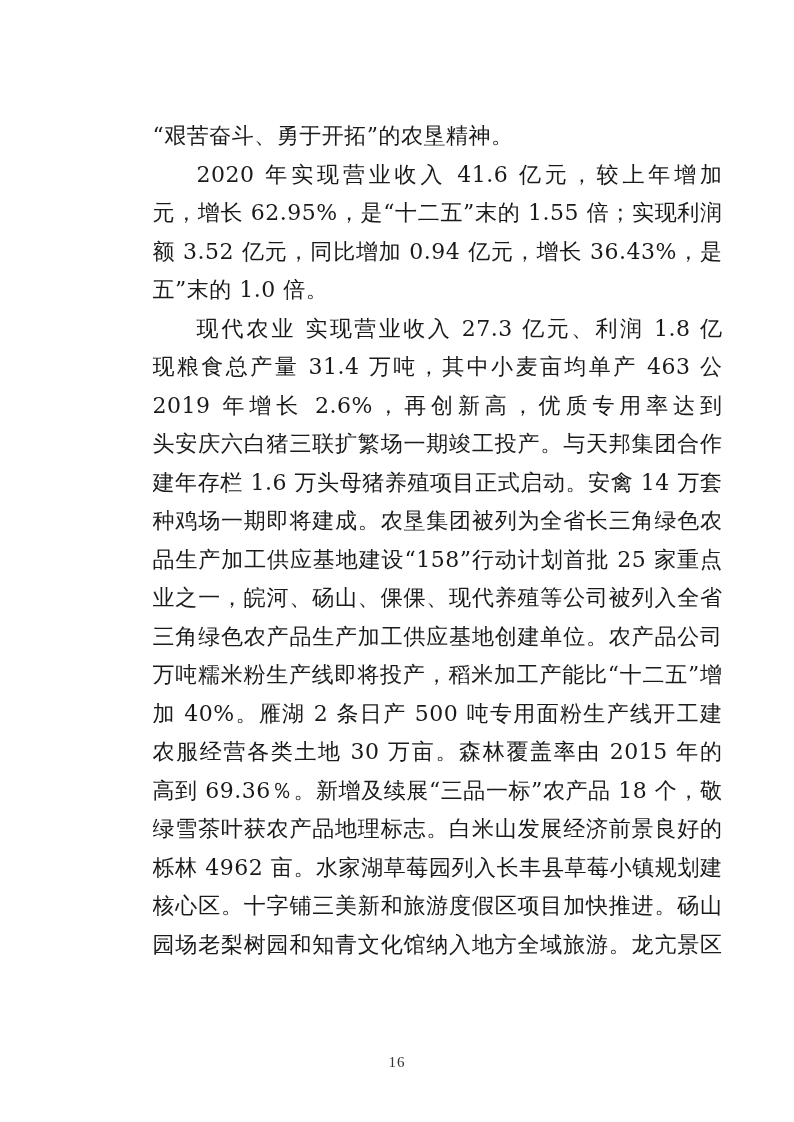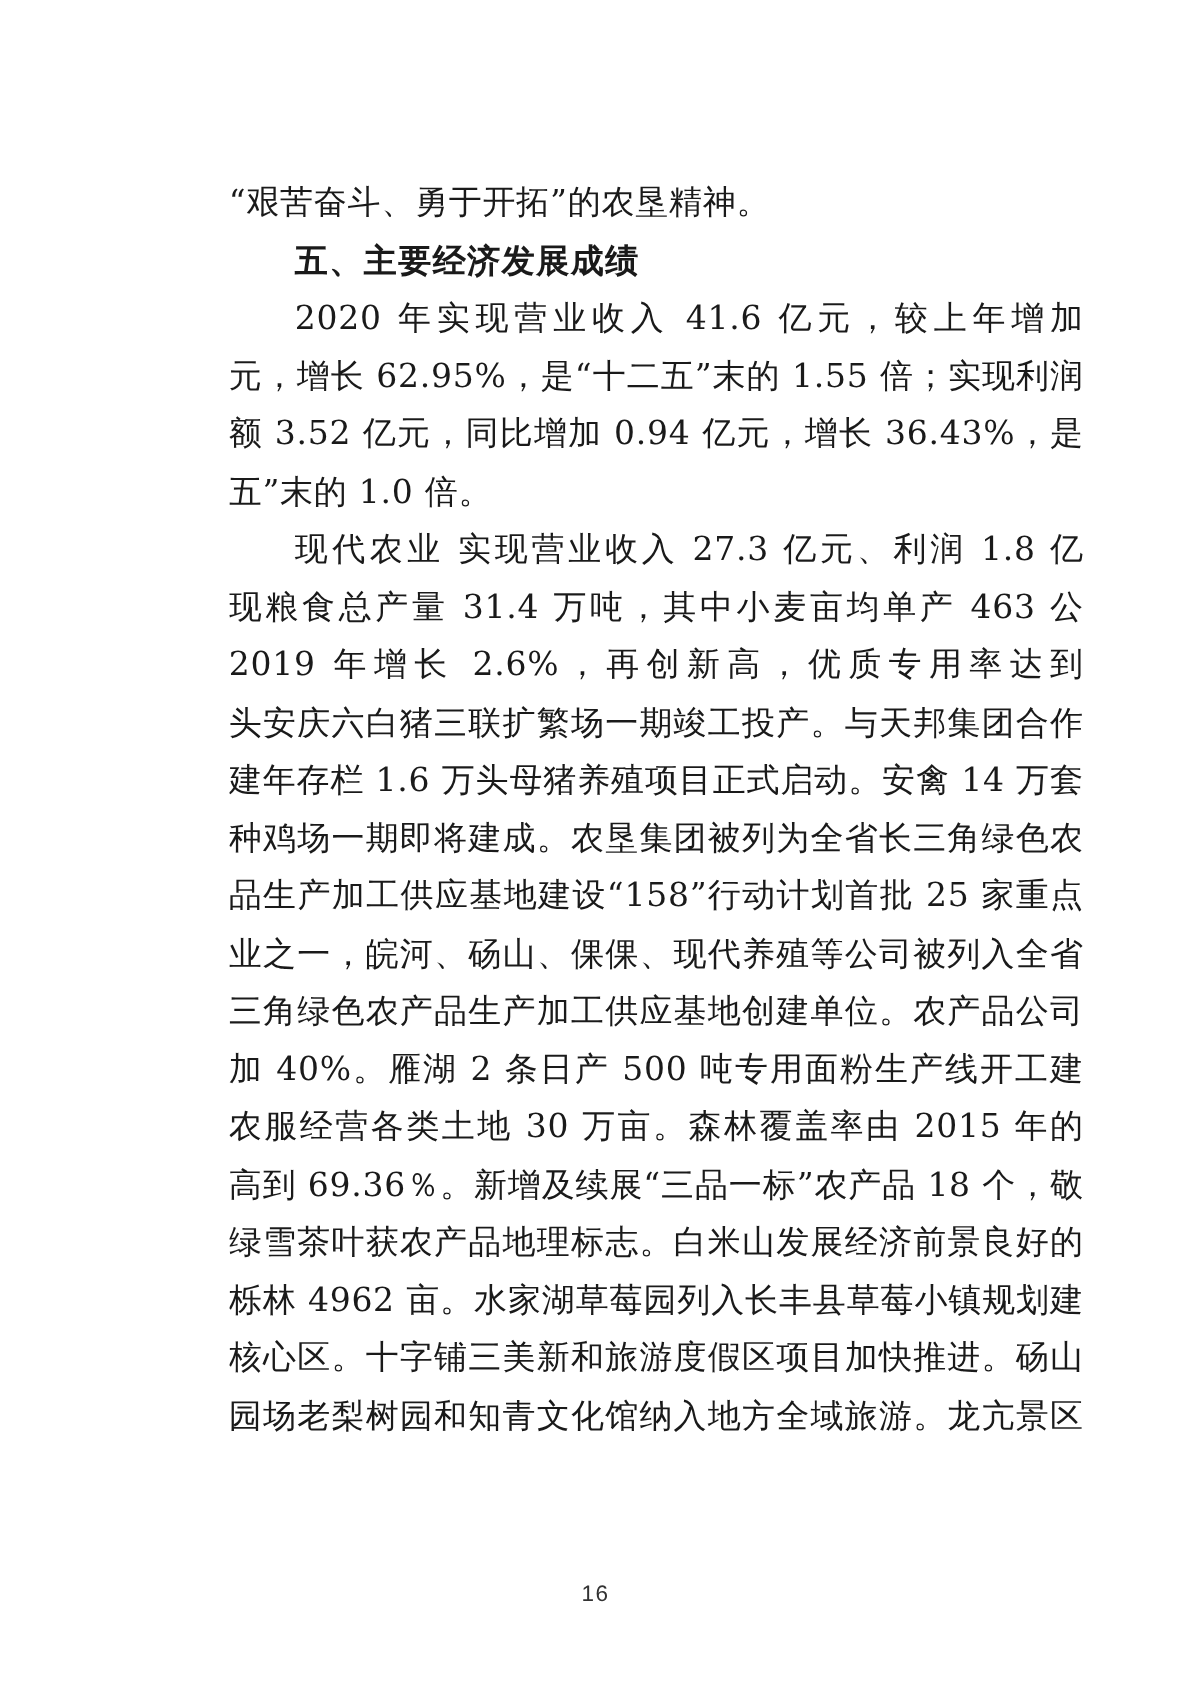--- a/index.html
+++ b/index.html
@@ -55,45 +55,45 @@
   }
   .footer {
     position: absolute;
     left: 0;
     right: 0;
     top: 1036px;
     text-align: center;
   }
   .pagenum {
     font-size: 15px;
-    font-family: Liberation Sans, sans-serif;
+    font-family: Liberation Serif, serif;
     color: #333;
     letter-spacing: 1px;
   }
 </style>
 </head>
 <body>
 
 <div class="page">
   <div class="content">
       <div class="line body">“艰苦奋斗、勇于开拓”的农垦精神。</div>
-      <div class="line heading">五、主要经济发展成绩</div>
       <div class="line indent j">2020 年实现营业收入 41.6 亿元，较上年增加 16.07 亿</div>
       <div class="line body j">元，增长 62.95%，是“十二五”末的 1.55 倍；实现利润总</div>
       <div class="line body j">额 3.52 亿元，同比增加 0.94 亿元，增长 36.43%，是“十二</div>
       <div class="line body">五”末的 1.0 倍。</div>
       <div class="line indent j"><span class="lead">现代农业</span><span>实现营业收入 27.3 亿元、利润 1.8 亿元，实</span></div>
       <div class="line body j">现粮食总产量 31.4 万吨，其中小麦亩均单产 463 公斤，比</div>
       <div class="line body j">2019 年增长 2.6%，再创新高，优质专用率达到 100%。10 万</div>
       <div class="line body j">头安庆六白猪三联扩繁场一期竣工投产。与天邦集团合作共</div>
       <div class="line body j">建年存栏 1.6 万头母猪养殖项目正式启动。安禽 14 万套蛋</div>
       <div class="line body j">种鸡场一期即将建成。农垦集团被列为全省长三角绿色农产</div>
       <div class="line body j">品生产加工供应基地建设“158”行动计划首批 25 家重点企</div>
       <div class="line body j">业之一，皖河、砀山、倮倮、现代养殖等公司被列入全省长</div>
       <div class="line body j">三角绿色农产品生产加工供应基地创建单位。农产品公司 3</div>
+      <div class="line body j">万吨糯米粉生产线即将投产，稻米加工产能比“十二五”增</div>
       <div class="line body j">加 40%。雁湖 2 条日产 500 吨专用面粉生产线开工建设。省</div>
       <div class="line body j">农服经营各类土地 30 万亩。森林覆盖率由 2015 年的 66％提</div>
       <div class="line body j">高到 69.36％。新增及续展“三品一标”农产品 18 个，敬亭</div>
       <div class="line body j">绿雪茶叶获农产品地理标志。白米山发展经济前景良好的麻</div>
       <div class="line body j">栎林 4962 亩。水家湖草莓园列入长丰县草莓小镇规划建设</div>
       <div class="line body j">核心区。十字铺三美新和旅游度假区项目加快推进。砀山果</div>
       <div class="line body j">园场老梨树园和知青文化馆纳入地方全域旅游。龙亢景区获</div>
     </div>
   <div class="footer">
     <span class="pagenum">16</span>

